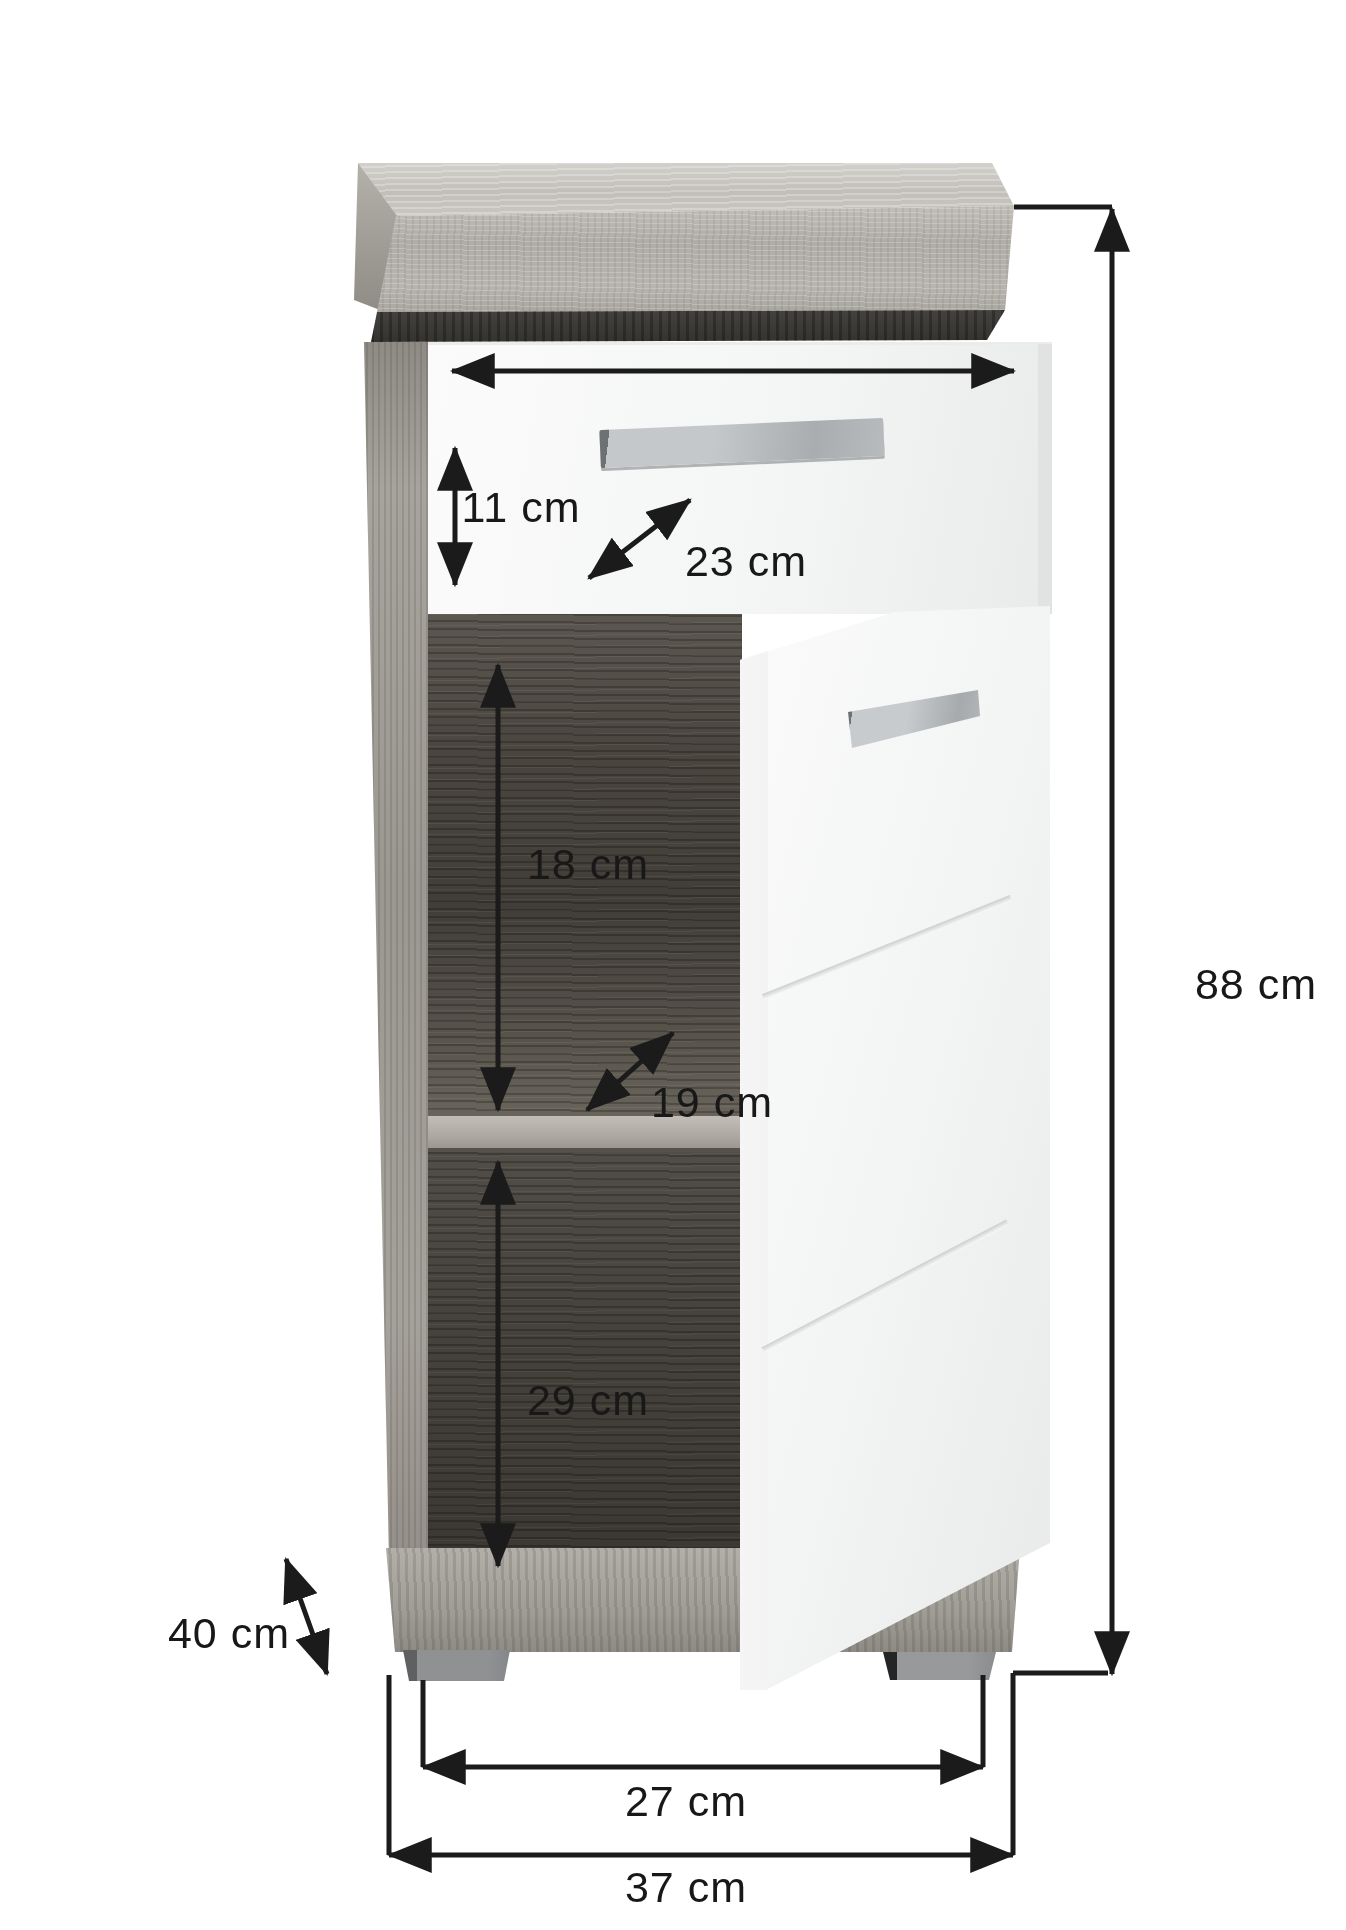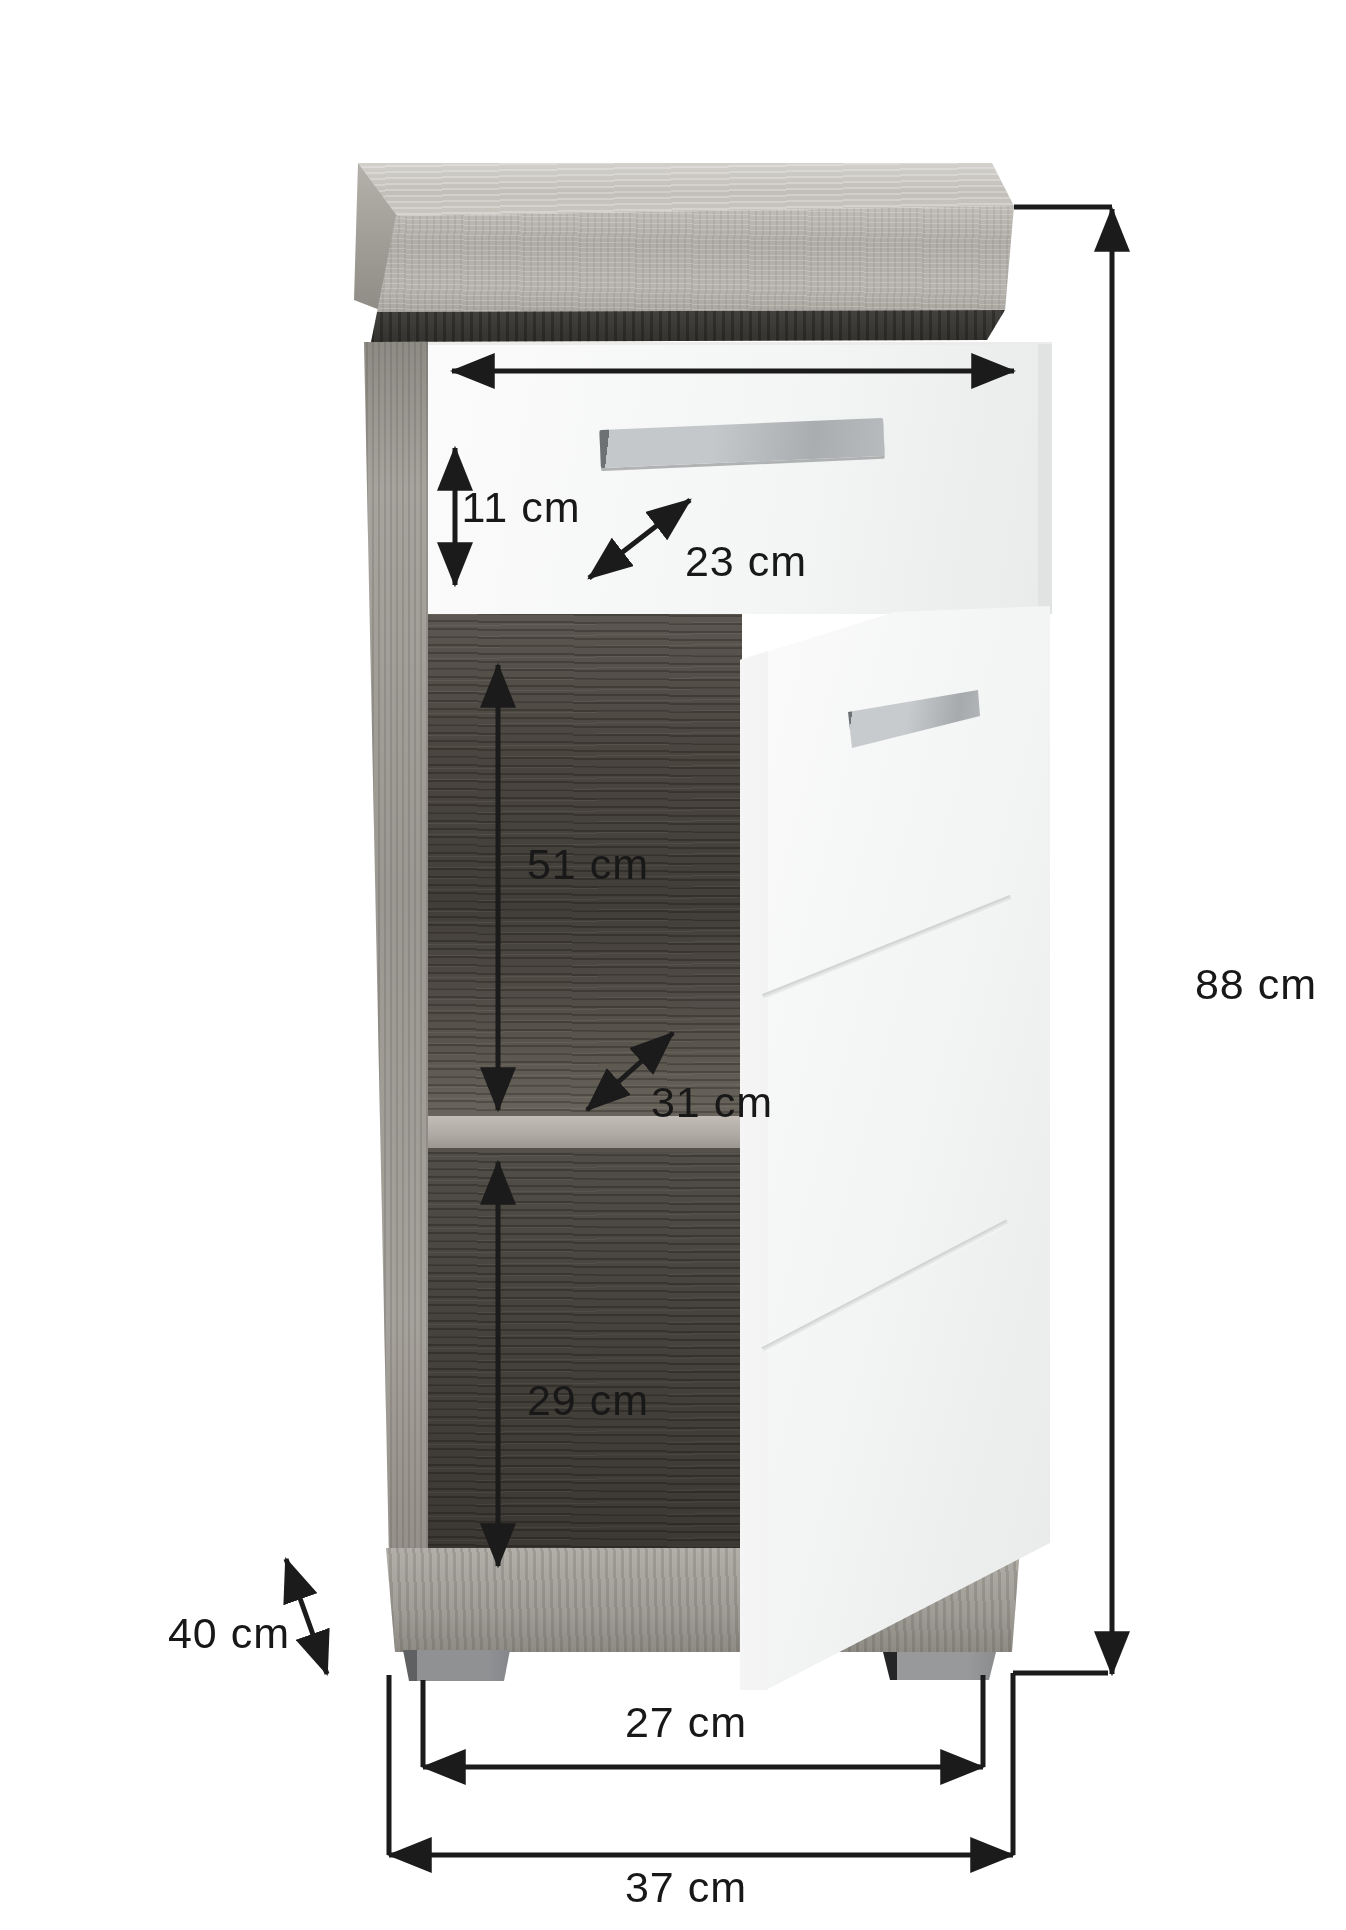--- a/index.html
+++ b/index.html
@@ -195,20 +195,20 @@
     <line x1="423" y1="1680" x2="423" y2="1767" class="thin"></line>
     <line x1="983" y1="1675" x2="983" y2="1767" class="thin"></line>
 
     <line x1="423" y1="1767" x2="983" y2="1767" marker-start="url(#ah)" marker-end="url(#ah)"></line>
 
     <line x1="389" y1="1855" x2="1013" y2="1855" marker-start="url(#ah)" marker-end="url(#ah)"></line>
   </svg>
 
   <div class="dim-label" style="left:521px;top:507px">11 cm</div>
   <div class="dim-label" style="left:746px;top:561px">23 cm</div>
-  <div class="dim-label" style="left:588px;top:864px">51 cm</div>
-  <div class="dim-label" style="left:712px;top:1102px">31 cm</div>
+  <div class="dim-label" style="left:588px;top:864px">18 cm</div>
+  <div class="dim-label" style="left:712px;top:1102px">19 cm</div>
   <div class="dim-label" style="left:588px;top:1400px">29 cm</div>
   <div class="dim-label" style="left:1256px;top:984px">88 cm</div>
   <div class="dim-label" style="left:229px;top:1633px">40 cm</div>
-  <div class="dim-label" style="left:686px;top:1722px">27 cm</div>
+  <div class="dim-label" style="left:686px;top:1801px">27 cm</div>
   <div class="dim-label" style="left:686px;top:1887px">37 cm</div>
 </div>
 
 </body></html>

